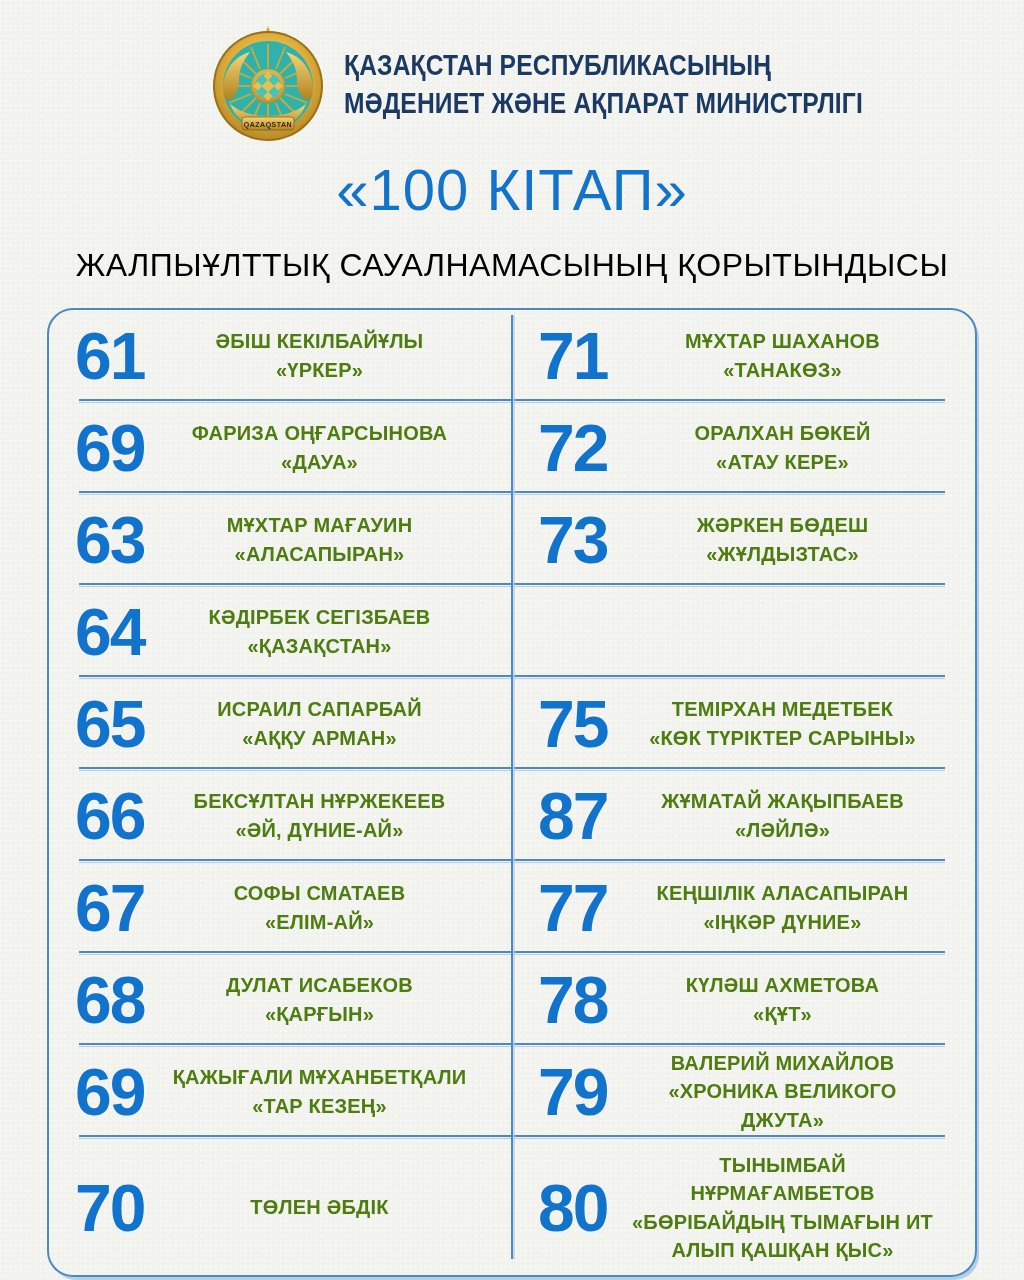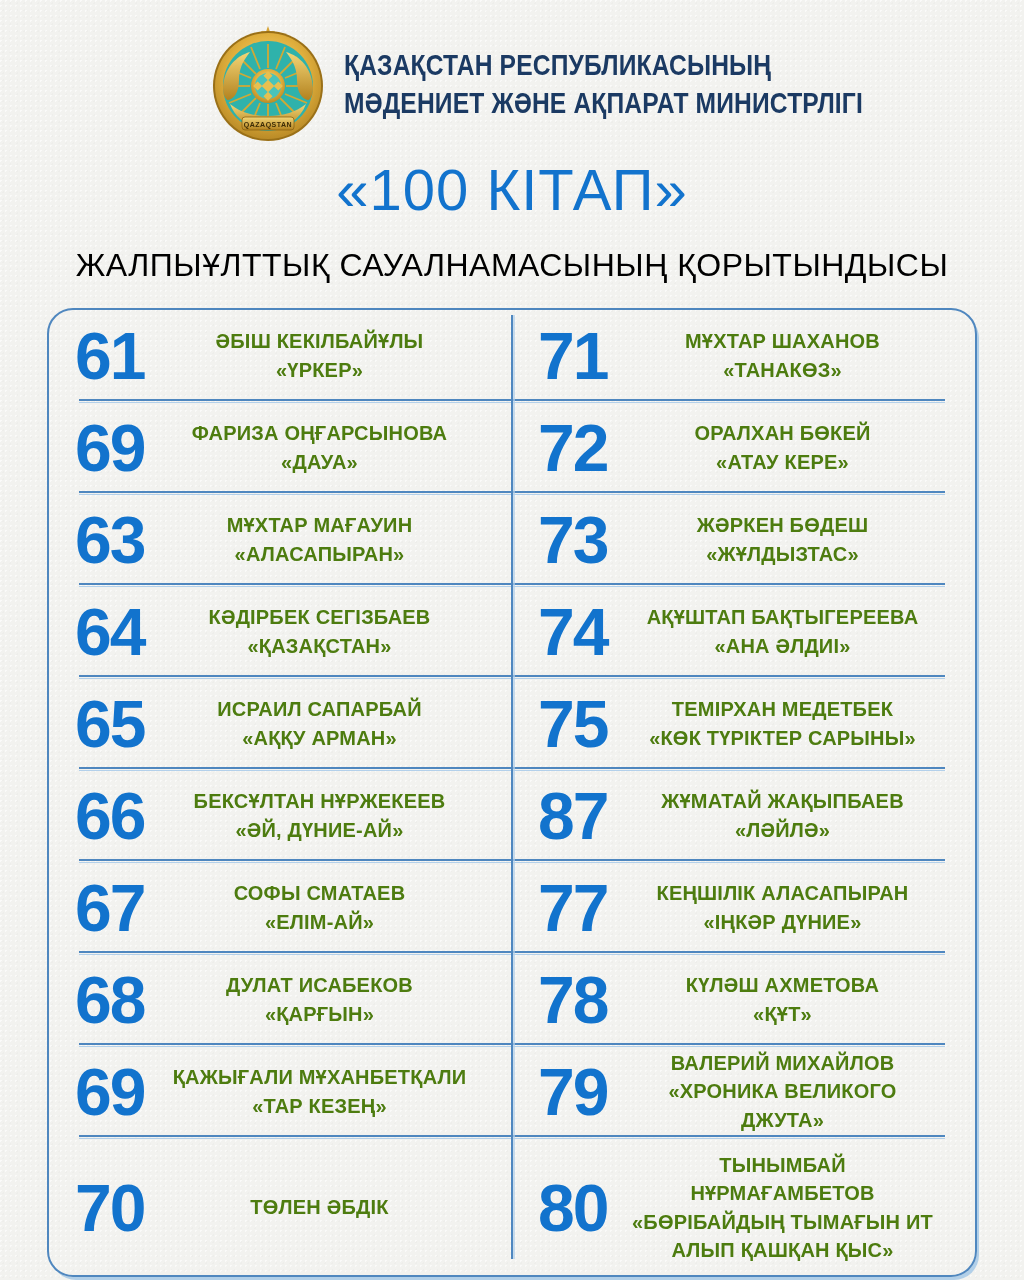--- a/index.html
+++ b/index.html
@@ -203,27 +203,20 @@
         </div>
         <div class="hdivider"></div>
         <div class="row">
           <div class="cell">
             <div class="rank">64</div>
             <div class="titles">
               <div class="author">КӘДІРБЕК СЕГІЗБАЕВ</div>
               <div class="book">«ҚАЗАҚСТАН»</div>
             </div>
           </div>
-          <div class="cell">
-            <div class="rank">74</div>
-            <div class="titles">
-              <div class="author">АҚҰШТАП БАҚТЫГЕРЕЕВА</div>
-              <div class="book">«АНА ӘЛДИІ»</div>
-            </div>
-          </div>
         </div>
         <div class="hdivider"></div>
         <div class="row">
           <div class="cell">
             <div class="rank">65</div>
             <div class="titles">
               <div class="author">ИСРАИЛ САПАРБАЙ</div>
               <div class="book">«АҚҚУ АРМАН»</div>
             </div>
           </div>

